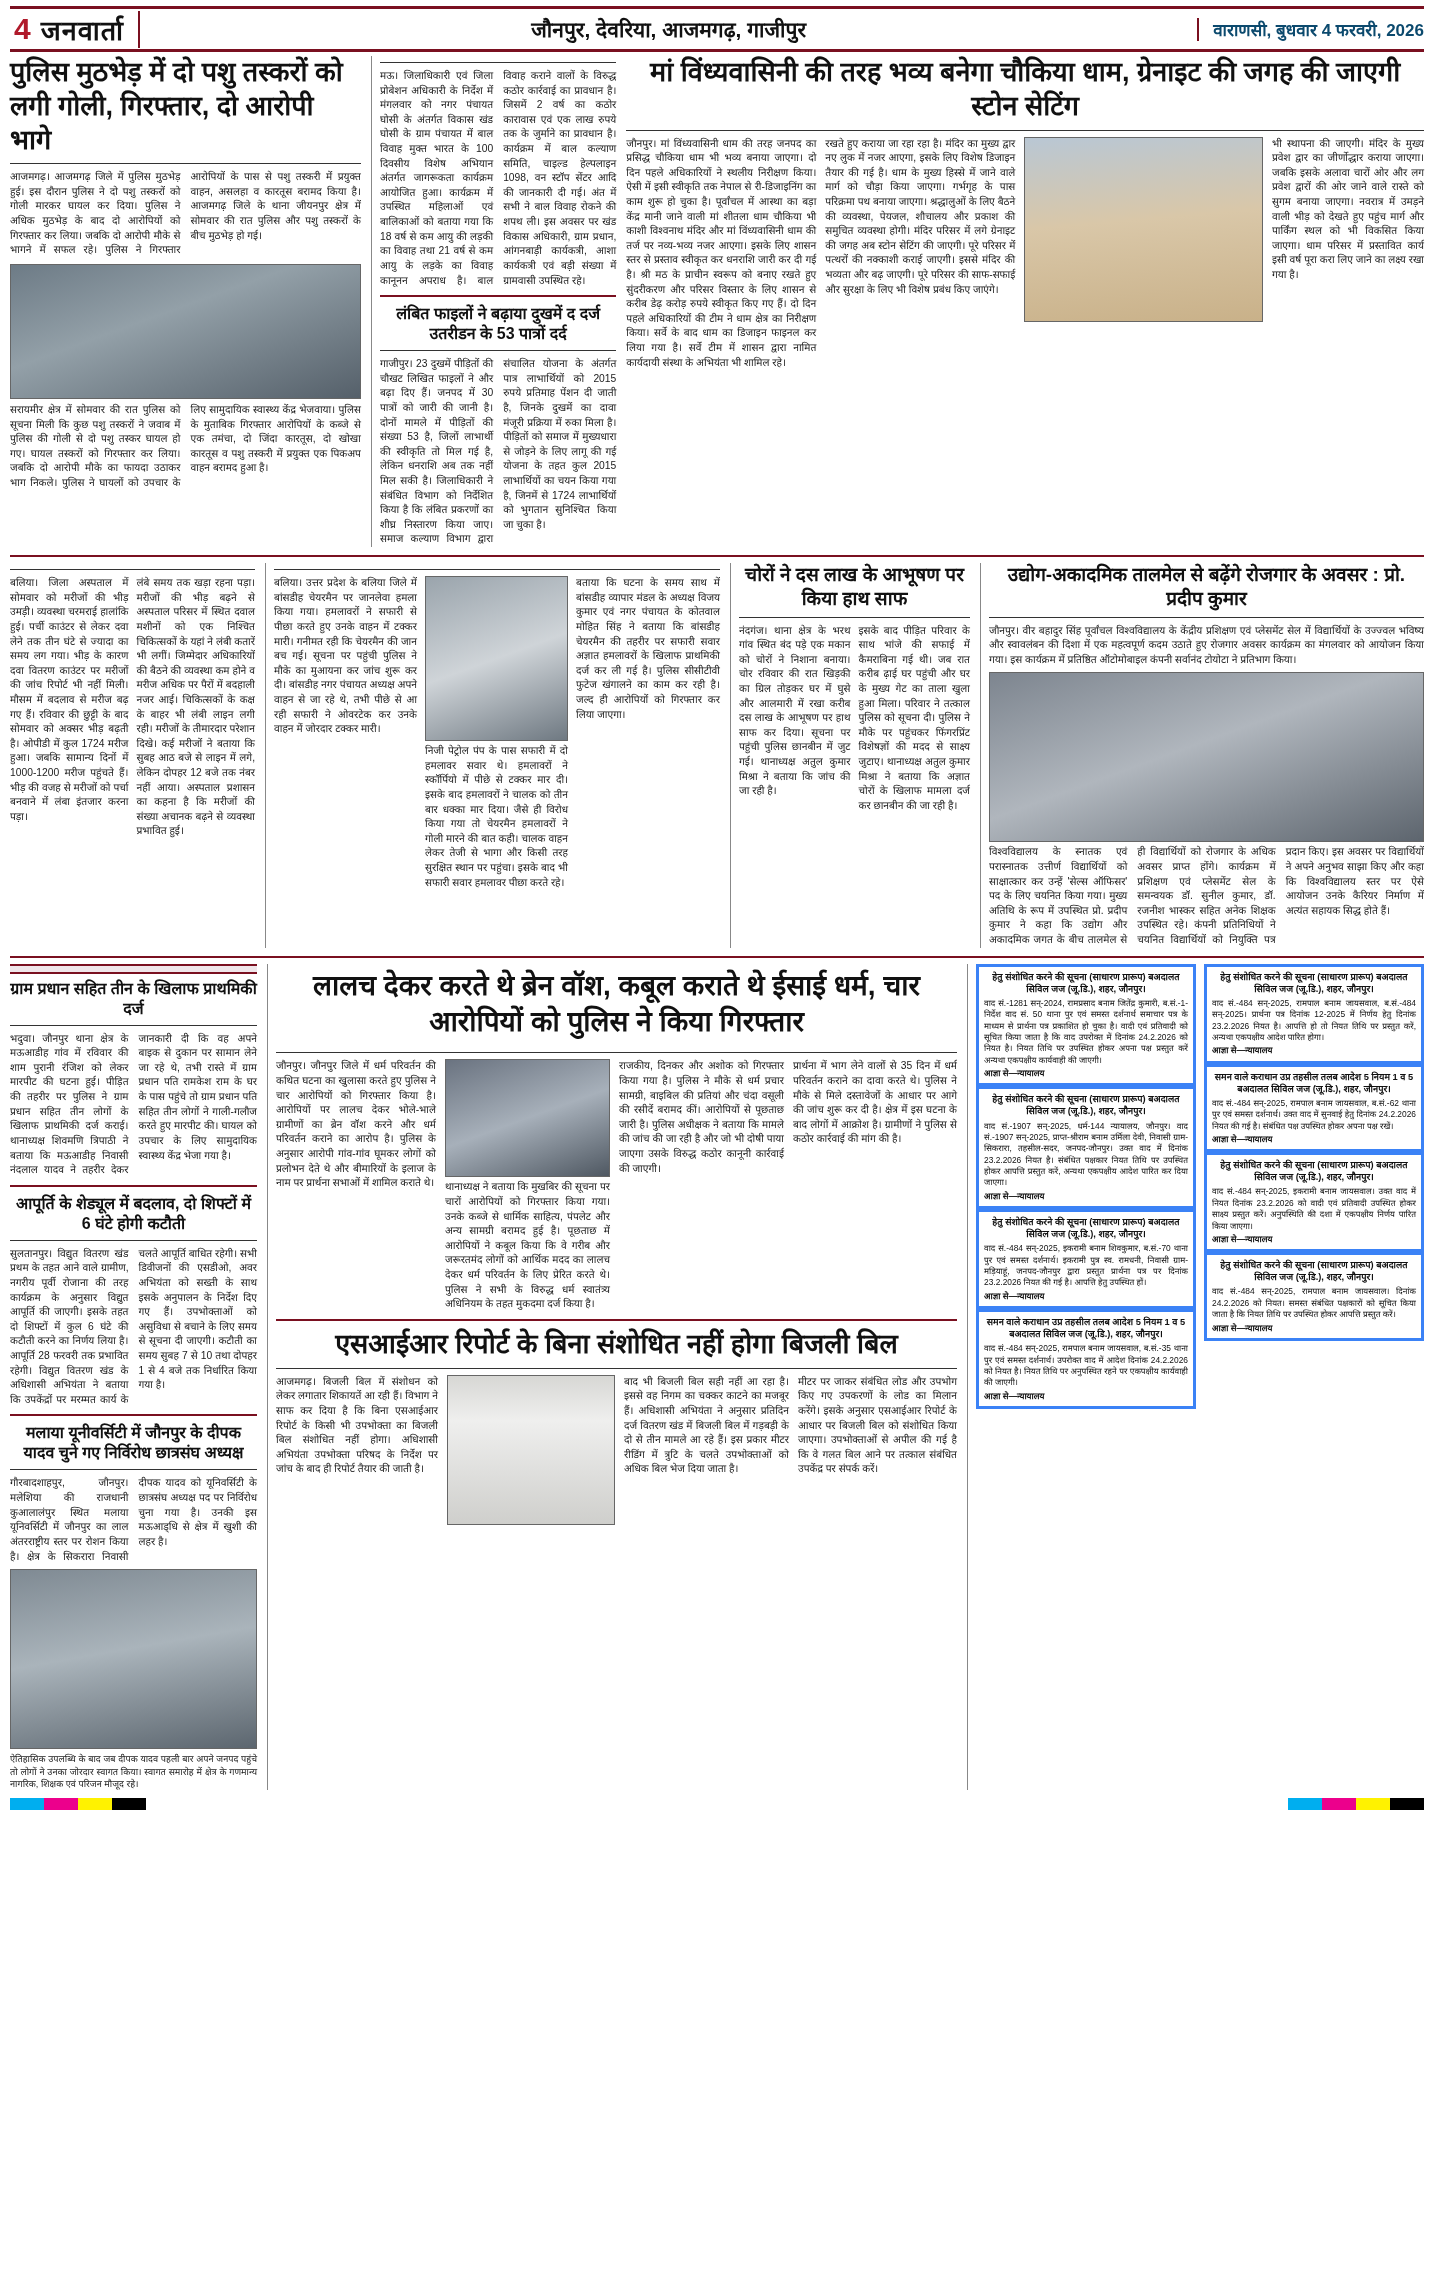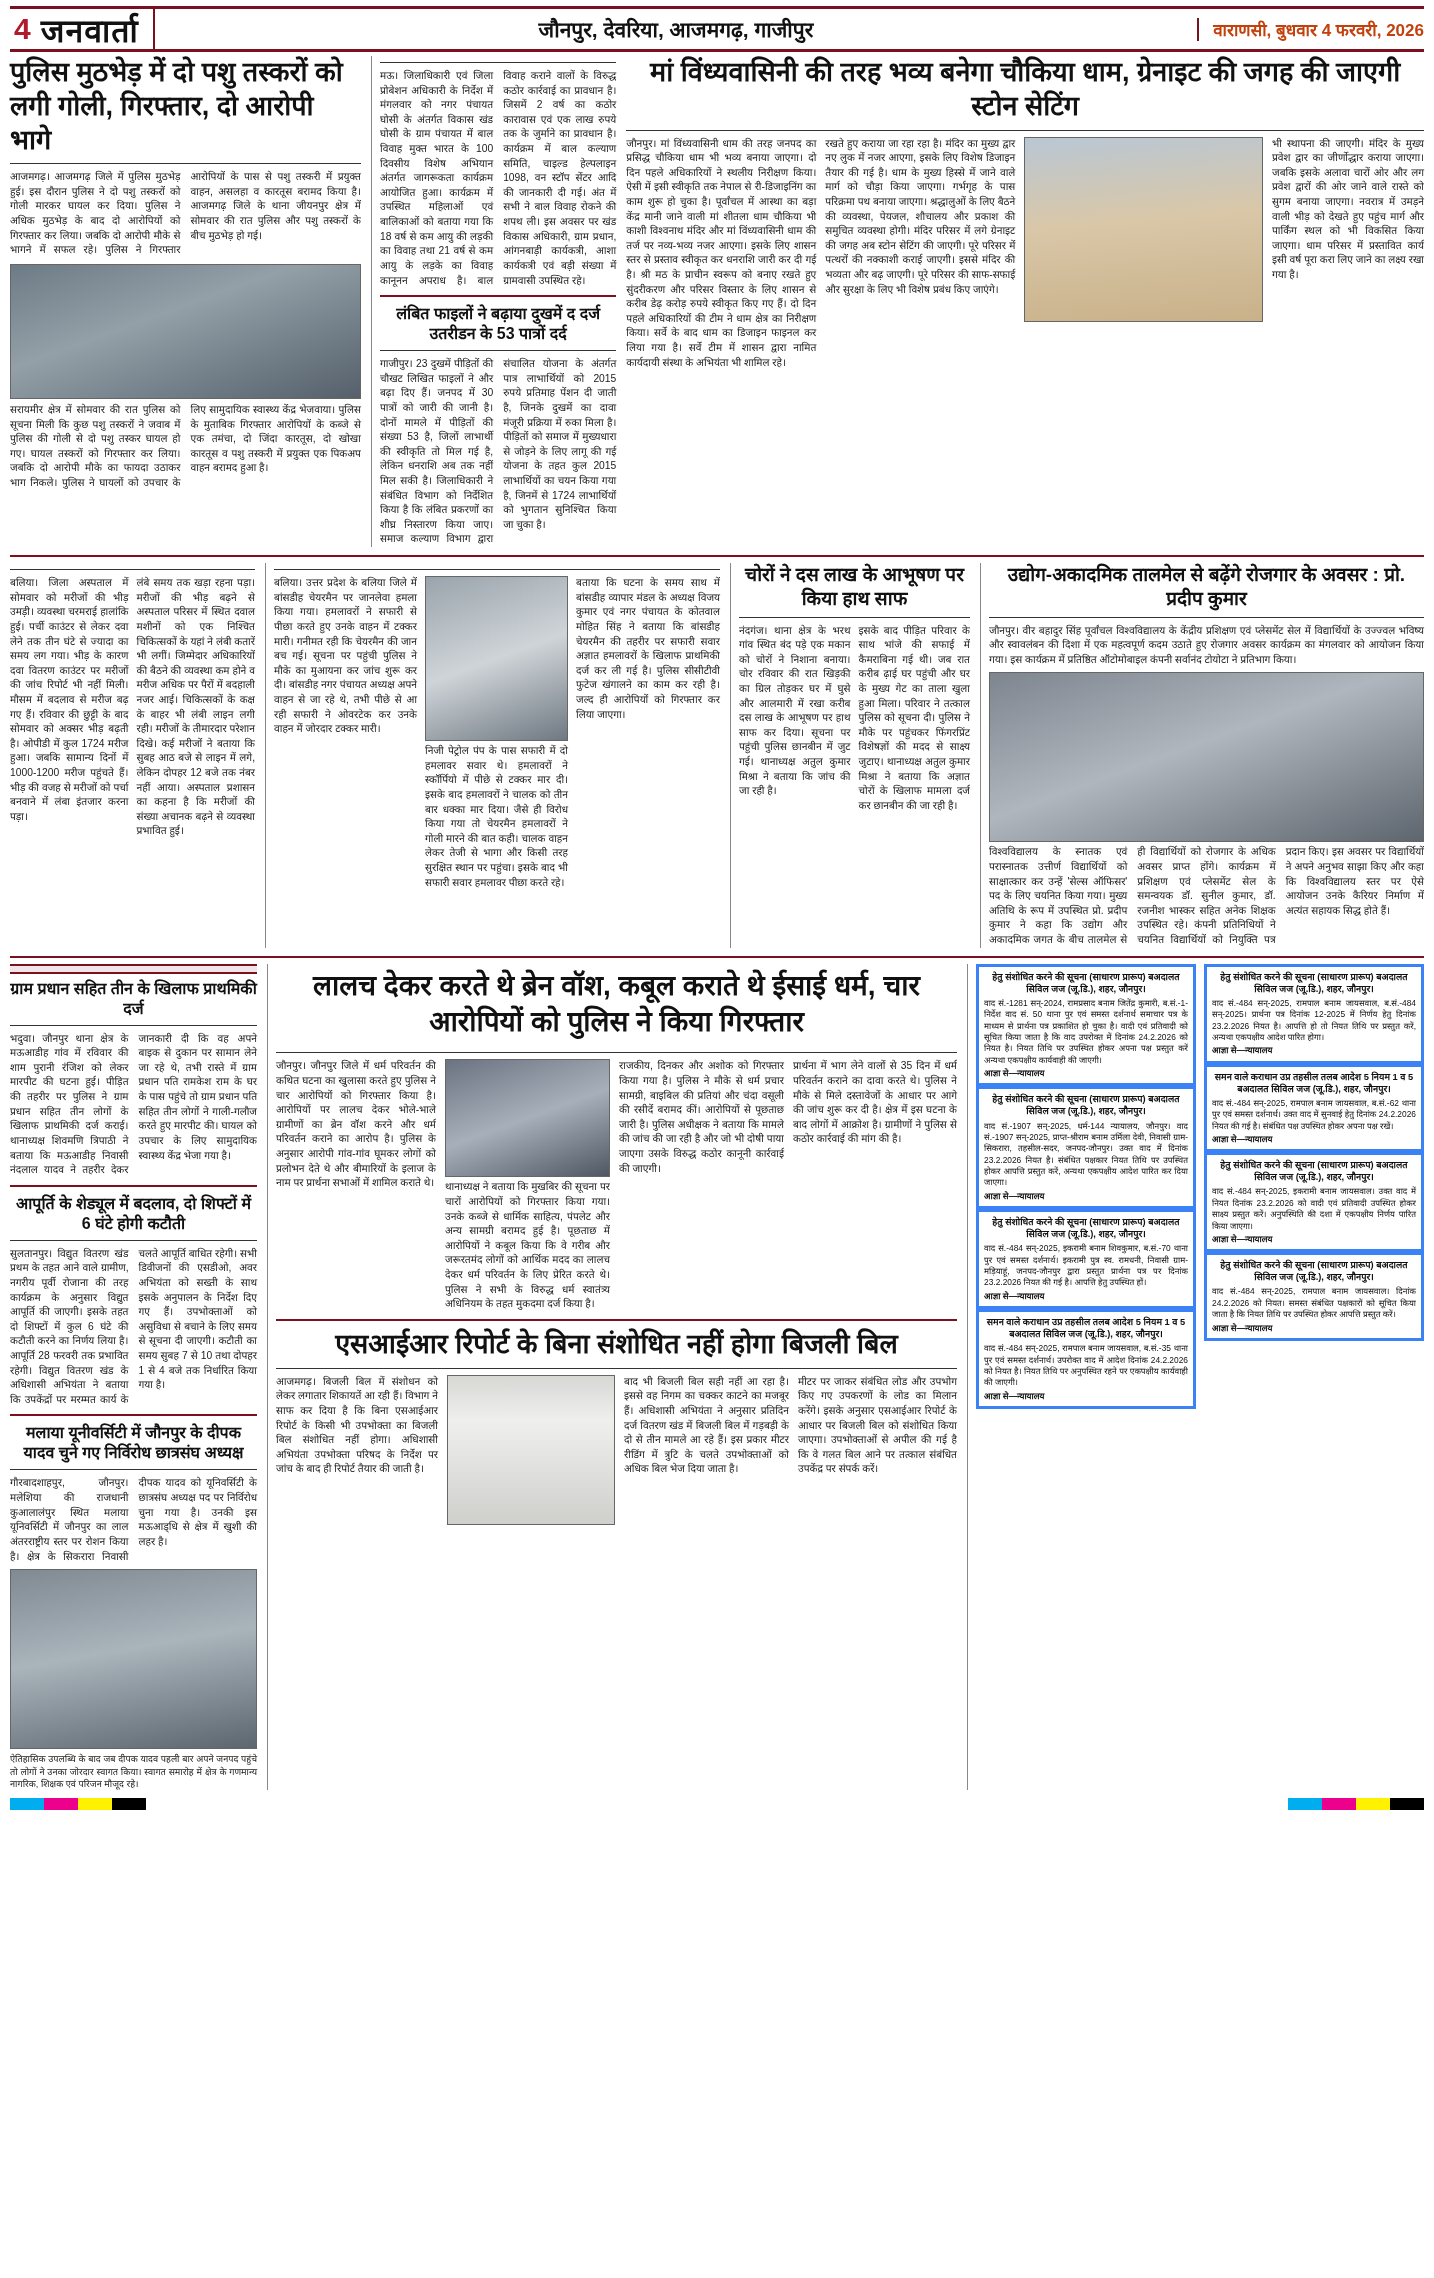--- a/index.html
+++ b/index.html
@@ -28,38 +28,38 @@
     margin-bottom:4px;
   }
   .page-no {
     font-size:30px;
     font-weight:bold;
     color:#b01a2b;
     padding:0 10px 0 4px;
     line-height:1;
   }
   .paper-name {
-    font-size:32px;
+    font-size:27px;
     font-weight:bold;
     letter-spacing:1px;
     padding-right:14px;
     border-right:2px solid #7a1020;
     color:#111;
   }
   .mast-center {
     flex:1;
     text-align:center;
     font-size:21px;
     font-weight:bold;
     color:#111;
   }
   .mast-right {
     font-size:17px;
     font-weight:bold;
-    color:#c2410c;
+    color:#0c4a6e;
     border-left:2px solid #7a1020;
     padding-left:14px;
     white-space:nowrap;
   }
 
   
   .hl {
     font-weight:bold;
     color:#111;
     line-height:1.25;

